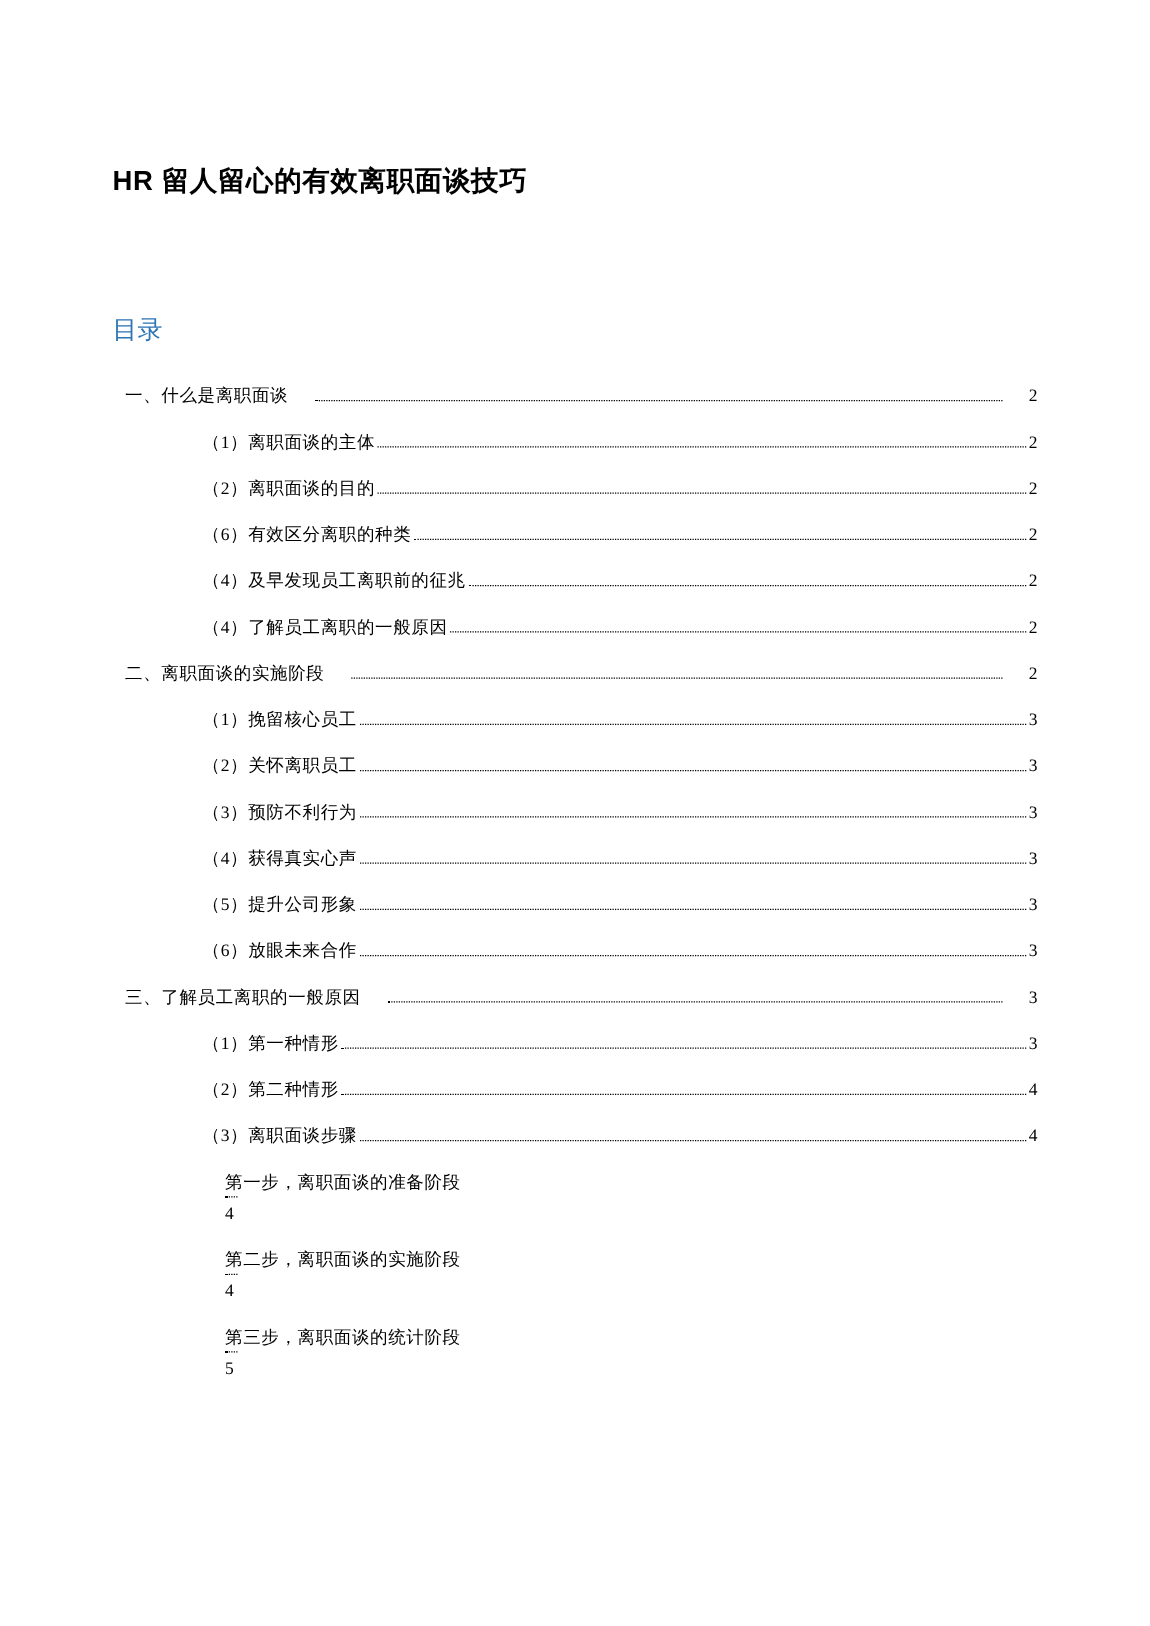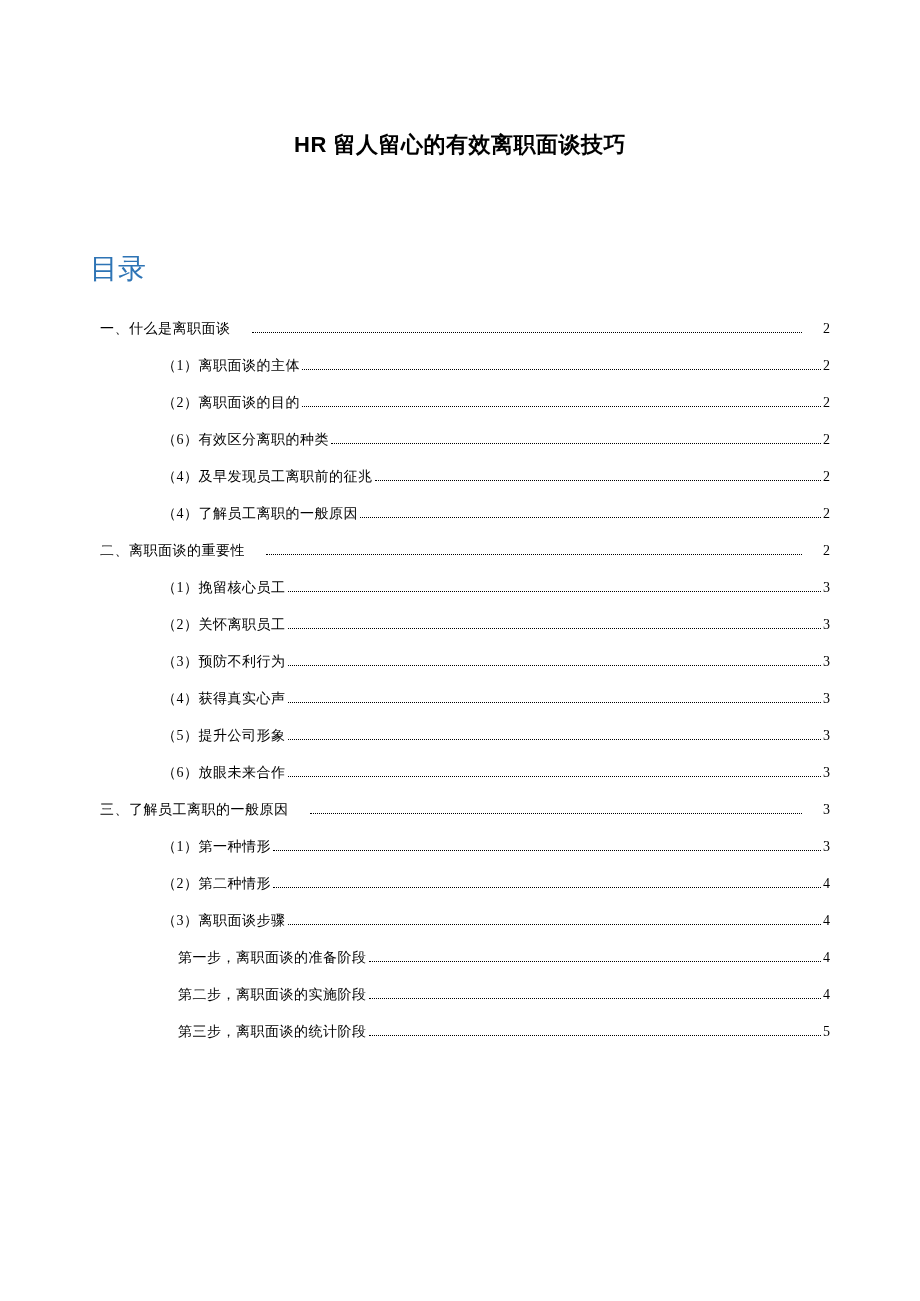--- a/index.html
+++ b/index.html
@@ -5,44 +5,43 @@
     * { margin: 0; padding: 0; box-sizing: border-box; }
     body {
       width: 920px;
       height: 1301px;
       background: #ffffff;
       font-family: "Microsoft YaHei", "SimSun", sans-serif;
       padding: 130px 90px 0 90px;
       color: #000000;
     }
     .doc-title {
-      text-align: center;
       font-size: 22px;
       font-weight: bold;
       margin-bottom: 90px;
       letter-spacing: 0.5px;
     }
     .toc-heading {
       color: #2e74b5;
-      font-size: 28px;
+      font-size: 20px;
       margin-bottom: 30px;
       font-weight: normal;
     }
     .toc-list { list-style: none; }
     .toc-entry {
       display: flex;
       align-items: baseline;
       font-size: 14px;
       line-height: 1.5;
       margin-bottom: 16px;
       font-family: "SimSun", serif;
     }
     .toc-entry.level-0 { padding-left: 10px; gap: 19px; }
     .toc-entry.level-1 { padding-left: 72px; }
-    .toc-entry.level-2 { padding-left: 88px; }
+    .toc-entry.level-2 { padding-left: 88px; flex-direction: column; }
     .toc-label {
       white-space: nowrap;
       letter-spacing: 0.5px;
     }
     .toc-leader {
       flex: 1;
       border-bottom: 1.5px dotted #000000;
       margin: 0 2px 3px 2px;
       min-width: 10px;
     }
@@ -82,21 +81,21 @@
       <span class="toc-label">（4）及早发现员工离职前的征兆</span>
       <span class="toc-leader"></span>
       <span class="toc-page">2</span>
     </li>
     <li class="toc-entry level-1">
       <span class="toc-label">（4）了解员工离职的一般原因</span>
       <span class="toc-leader"></span>
       <span class="toc-page">2</span>
     </li>
     <li class="toc-entry level-0">
-      <span class="toc-label">二、离职面谈的重要性</span>
+      <span class="toc-label">二、离职面谈的实施阶段</span>
       <span class="toc-leader"></span>
       <span class="toc-page">2</span>
     </li>
     <li class="toc-entry level-1">
       <span class="toc-label">（1）挽留核心员工</span>
       <span class="toc-leader"></span>
       <span class="toc-page">3</span>
     </li>
     <li class="toc-entry level-1">
       <span class="toc-label">（2）关怀离职员工</span>

